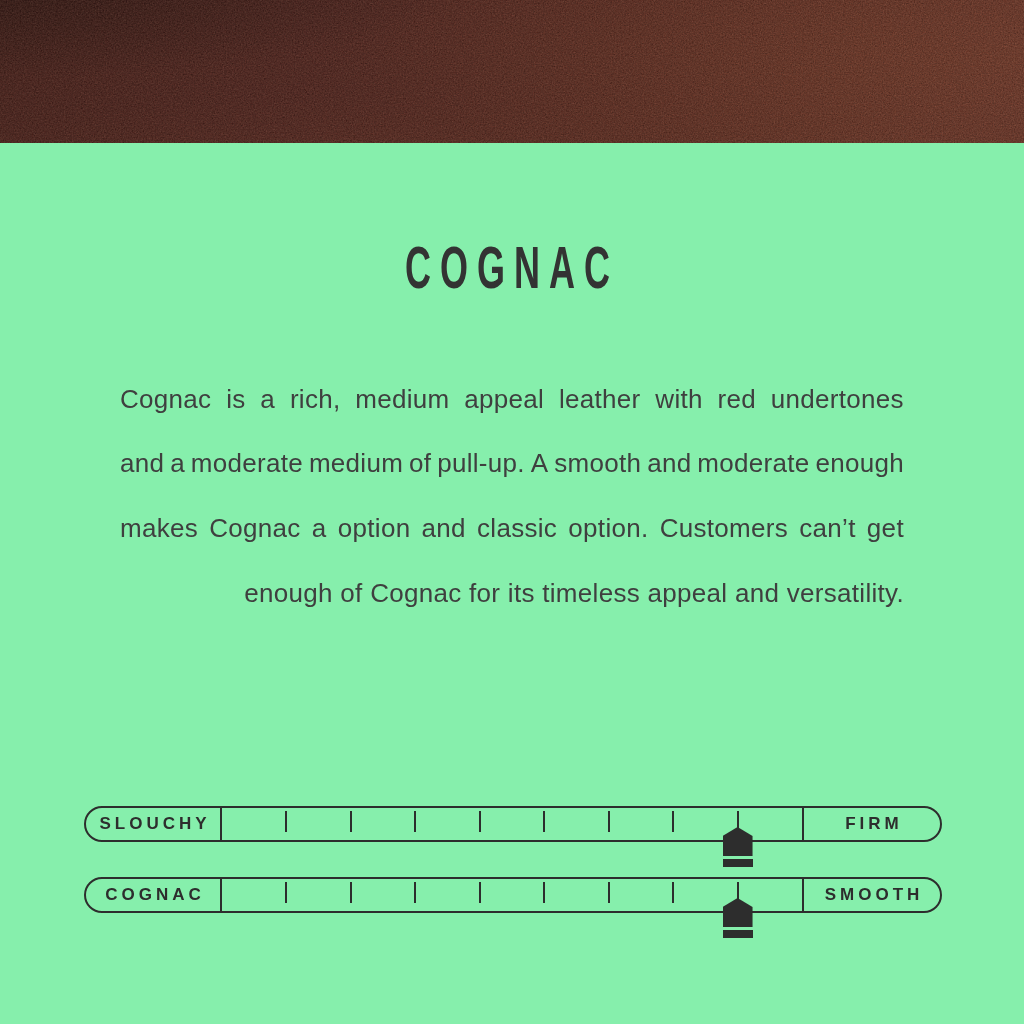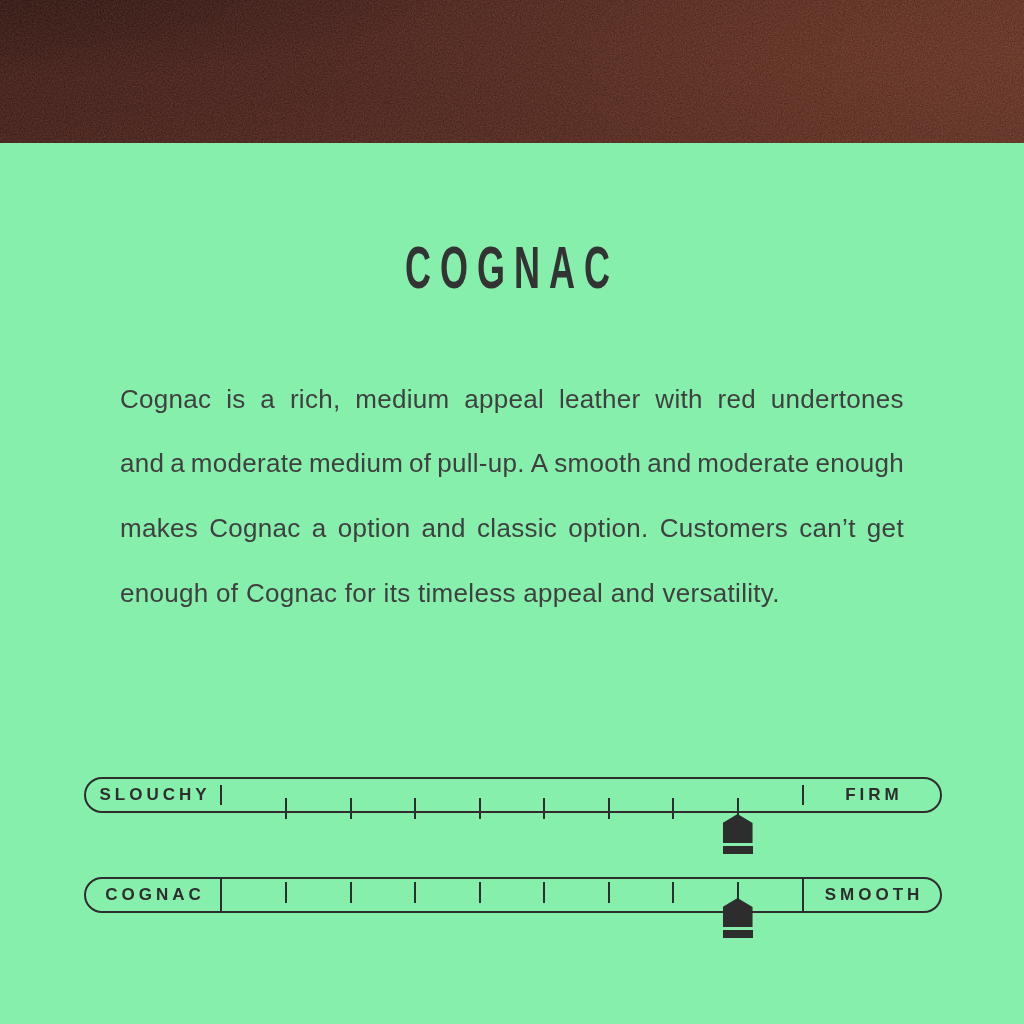--- a/index.html
+++ b/index.html
@@ -53,37 +53,37 @@
     letter-spacing: 0.3px;
   }
   .desc-line {
     height: 64.5px;
     display: flex;
     justify-content: space-between;
     align-items: center;
   }
   .desc-line.last {
     display: block;
-    text-align: left;
+    text-align: right;
     line-height: 64.5px;
   }
 
   
   .scale {
     position: absolute;
     left: 84px;
     width: 858px;
     height: 36px;
     box-sizing: border-box;
     border: 2px solid #2d2d2d;
     border-radius: 18px;
     display: flex;
     background: transparent;
   }
-  .scale-0 { top: 777px; align-items: center; }
+  .scale-0 { top: 806px; }
   .scale-1 { top: 877px; }
   .sec { box-sizing: border-box; }
   .sec.left  { width: 136px; border-right: 2px solid #2d2d2d; }
   .sec.right { width: 138px; border-left: 2px solid #2d2d2d; }
   .sec.left, .sec.right {
     display: flex; align-items: center; justify-content: center;
   }
   .scale-label {
     font-size: 17px;
     font-weight: bold;

